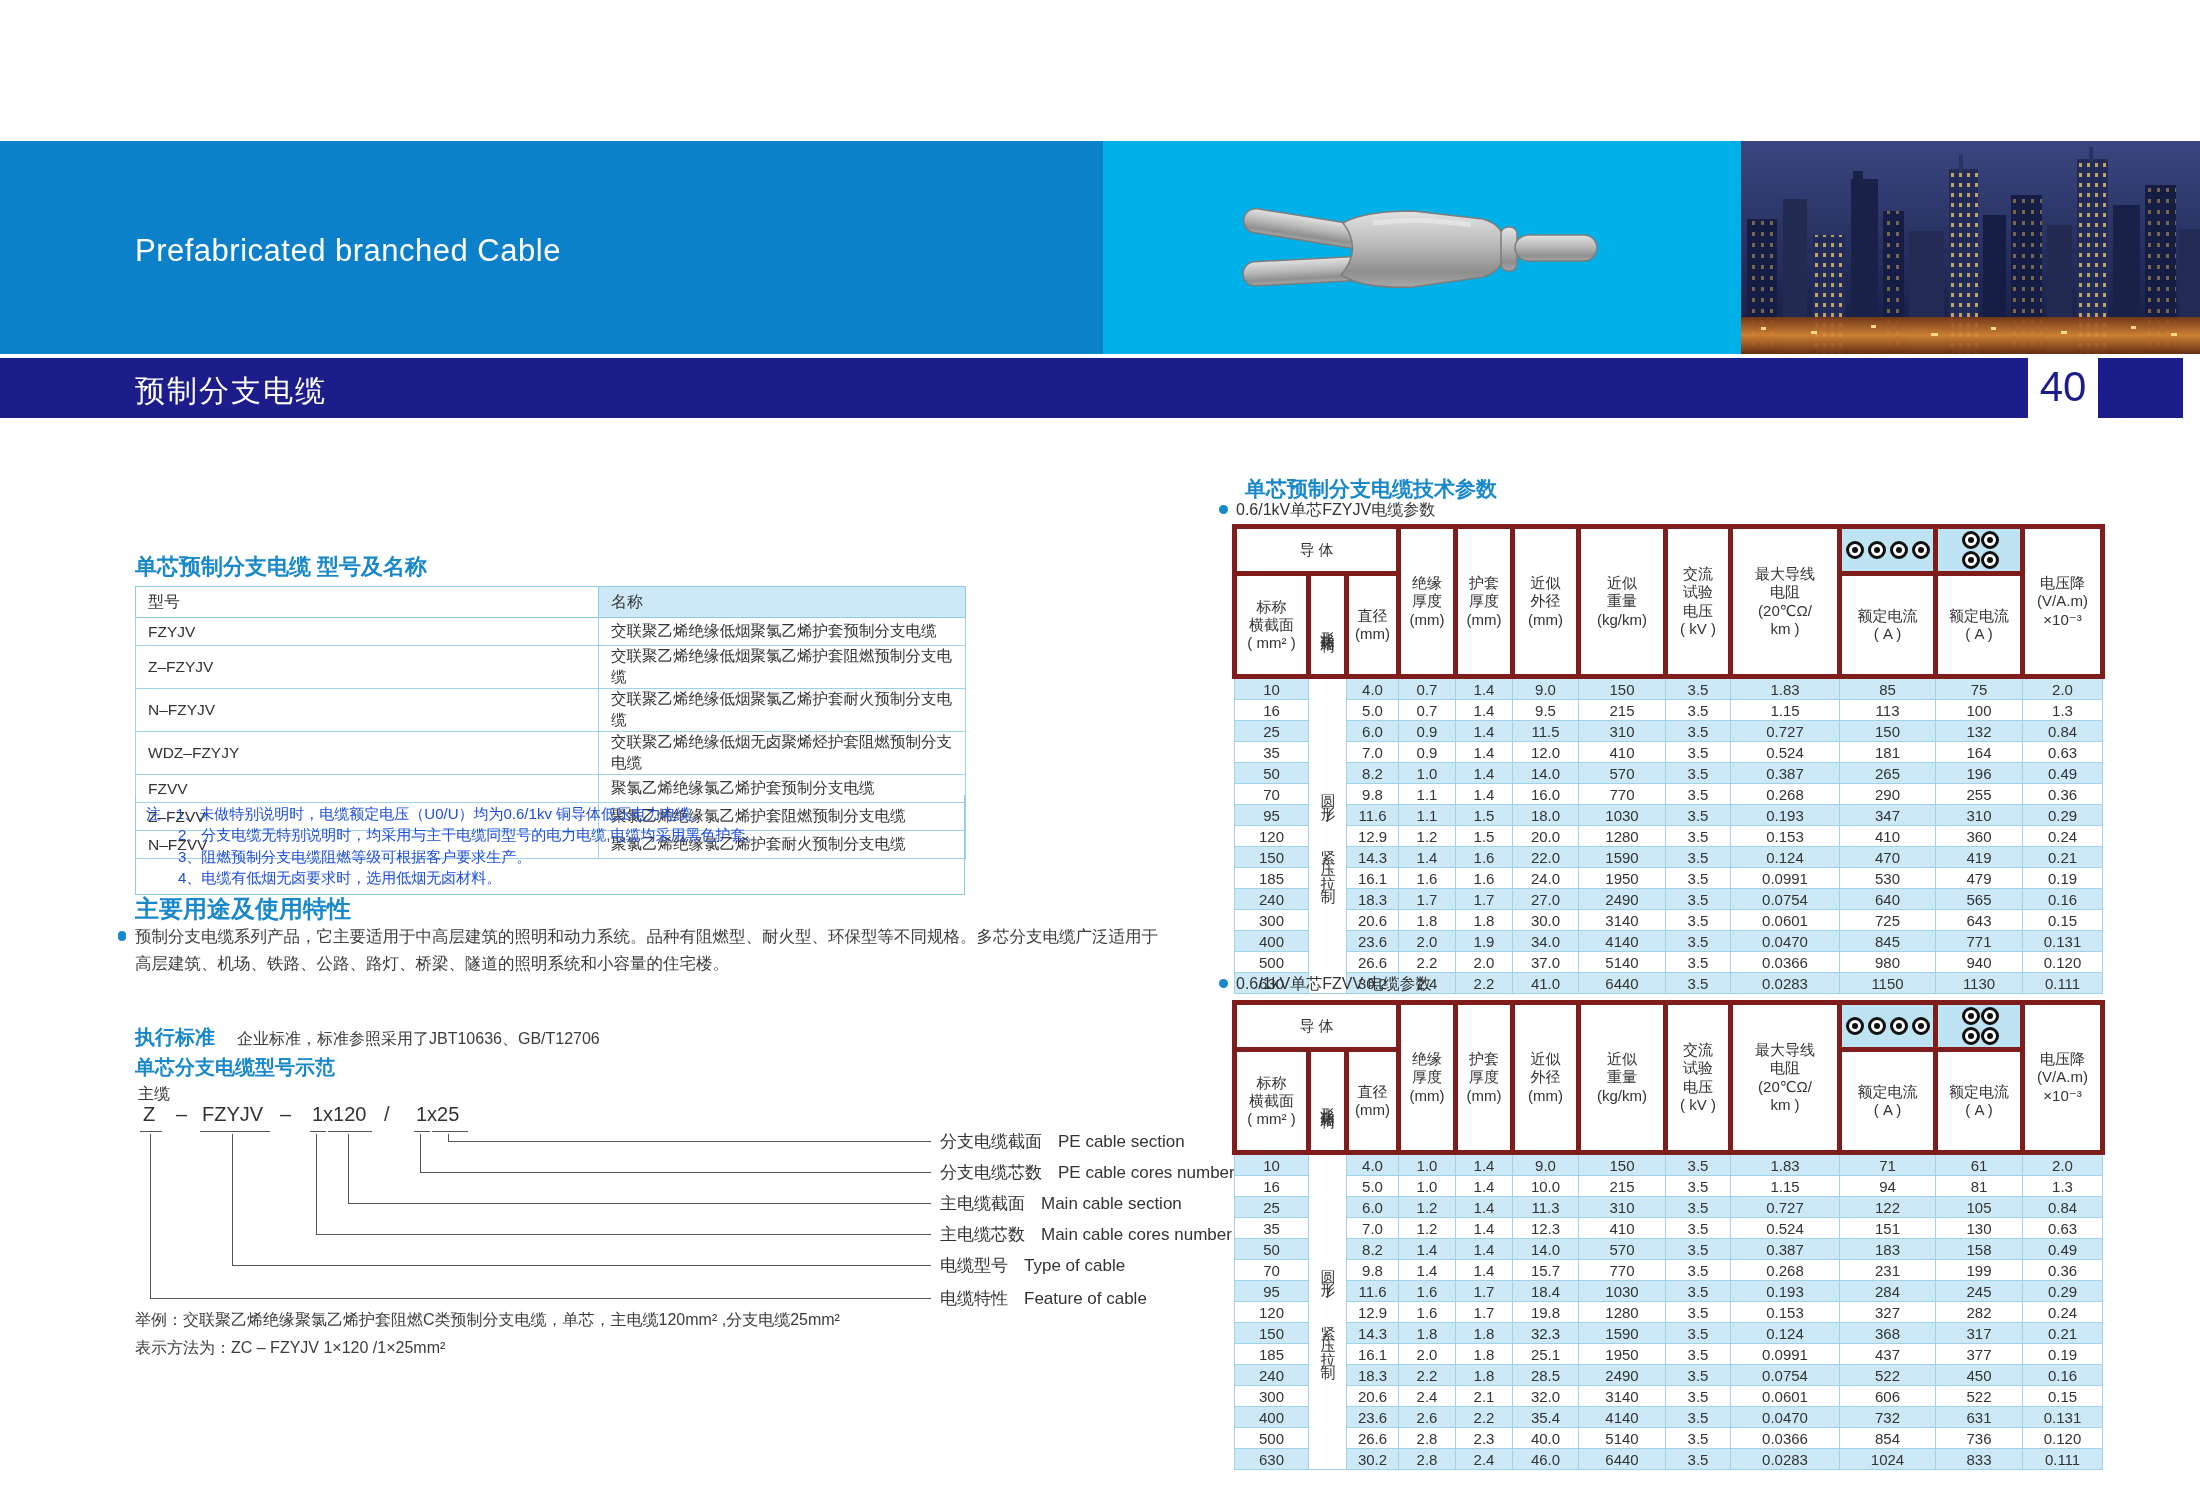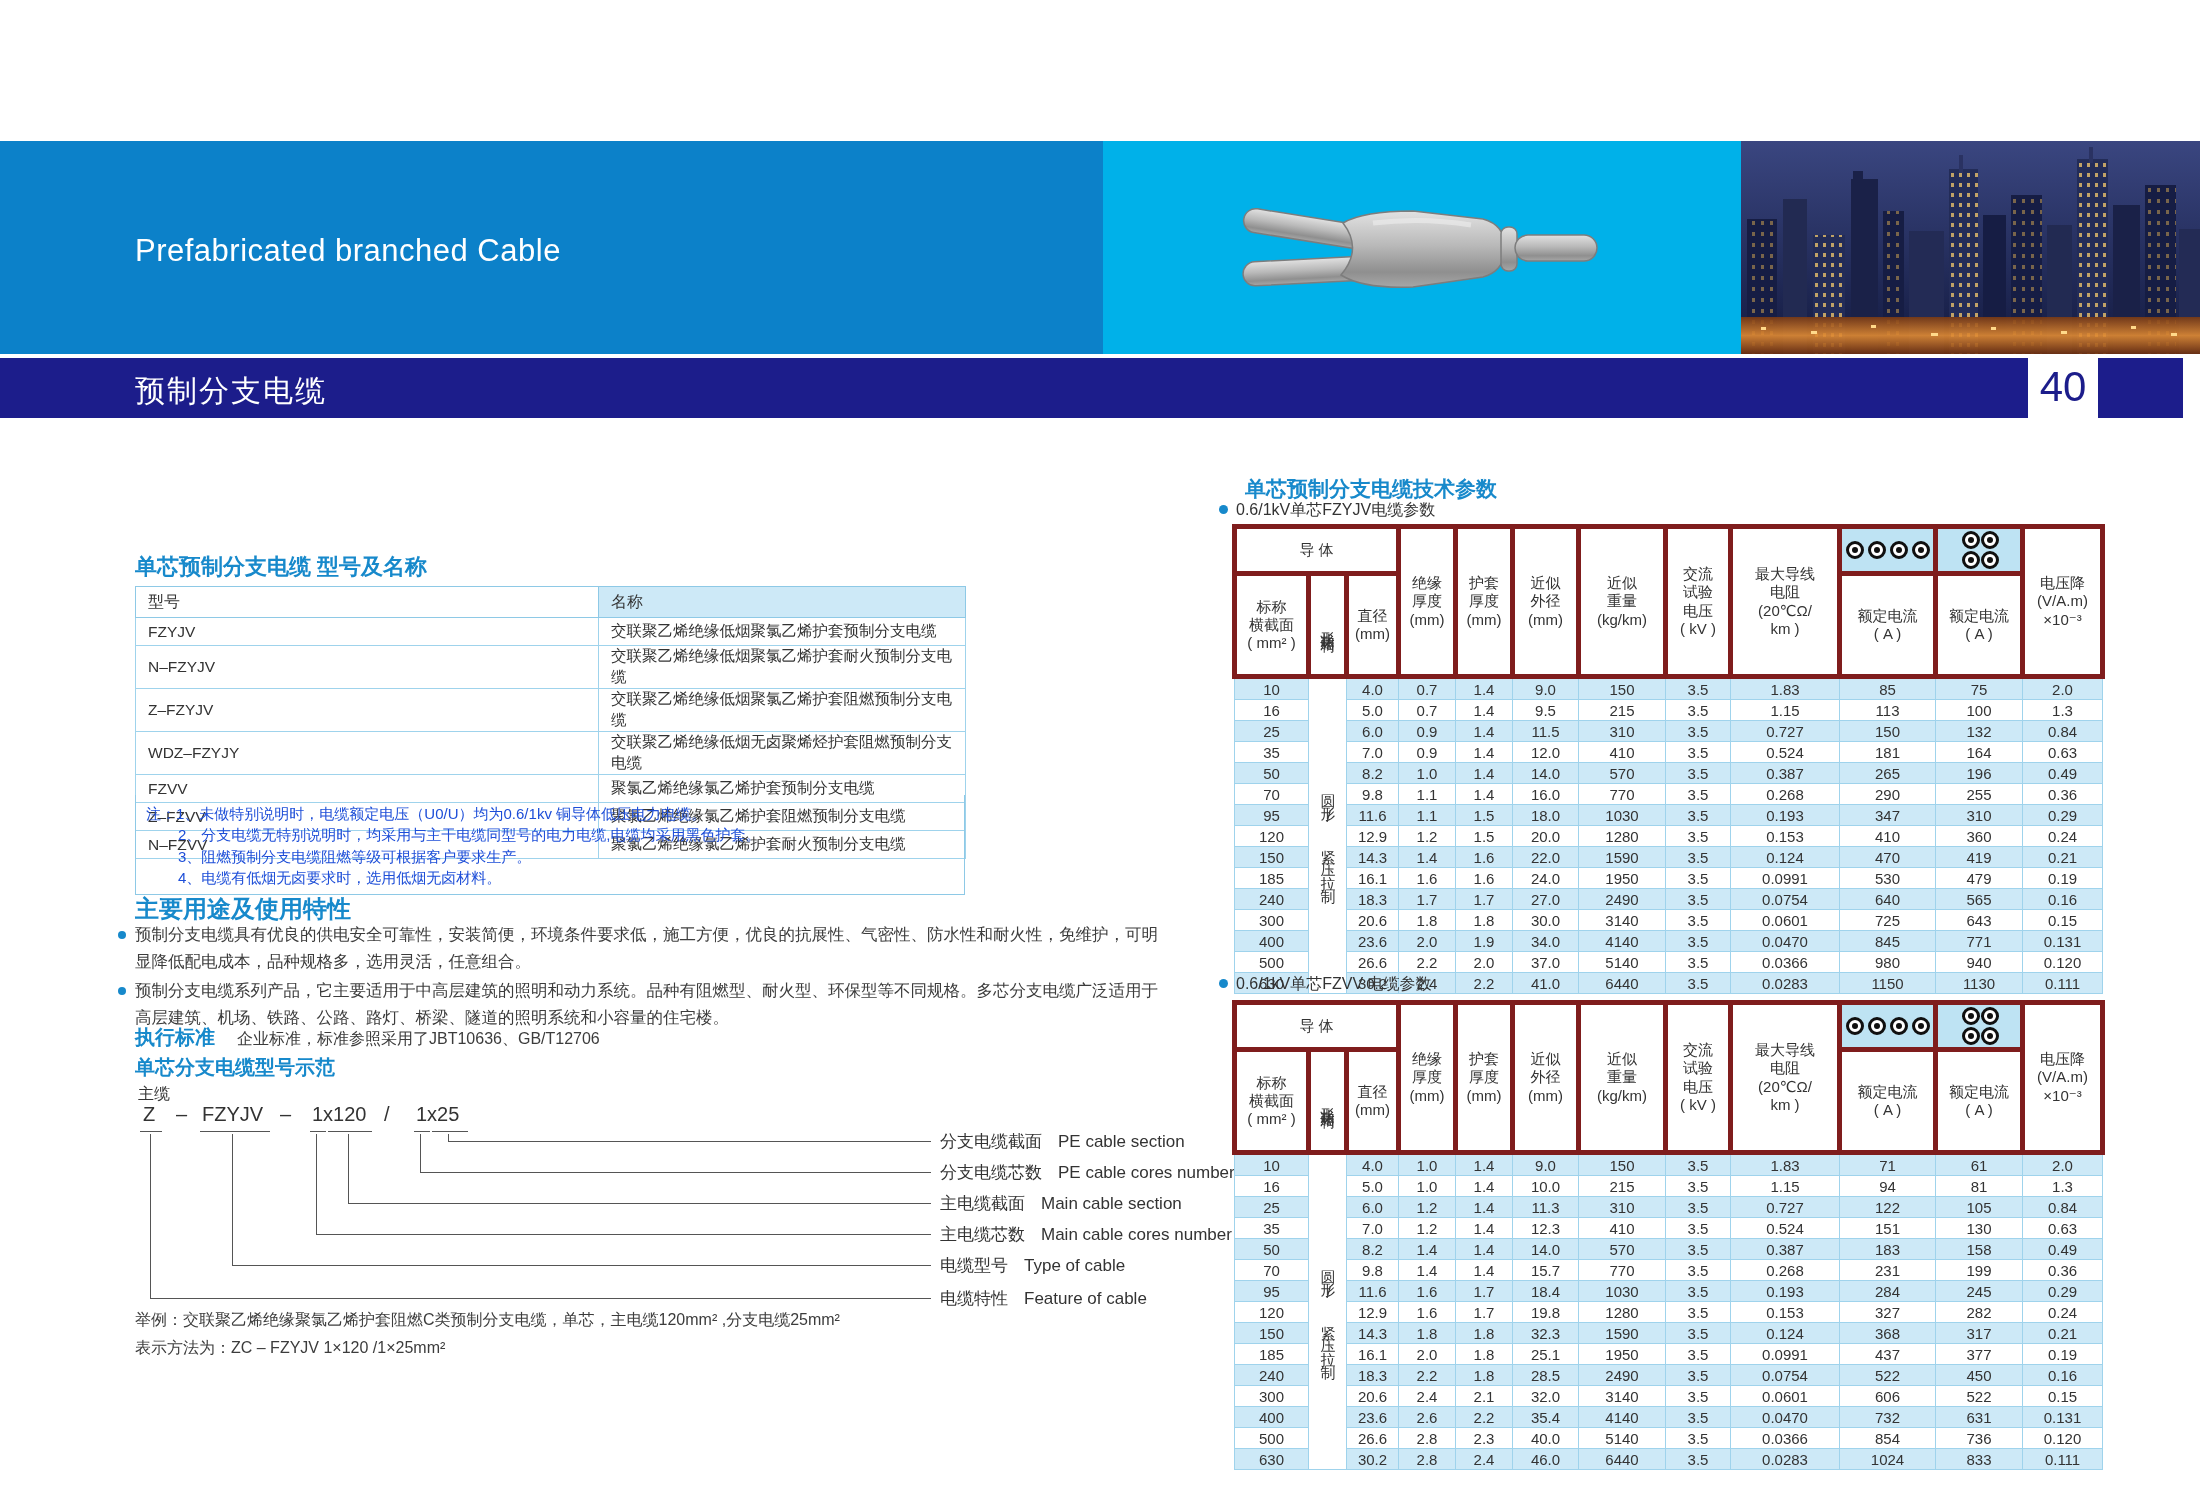--- a/index.html
+++ b/index.html
@@ -194,26 +194,26 @@
         <th>型号</th>
         <th class="shaded">名称</th>
       </tr>
     </thead>
     <tbody id="model-tbody">
         <tr>
           <td>FZYJV</td>
           <td>交联聚乙烯绝缘低烟聚氯乙烯护套预制分支电缆</td>
         </tr>
         <tr>
+          <td>Z–FZYJV</td>
+          <td>交联聚乙烯绝缘低烟聚氯乙烯护套阻燃预制分支电缆</td>
+        </tr>
+        <tr>
           <td>N–FZYJV</td>
           <td>交联聚乙烯绝缘低烟聚氯乙烯护套耐火预制分支电缆</td>
-        </tr>
-        <tr>
-          <td>Z–FZYJV</td>
-          <td>交联聚乙烯绝缘低烟聚氯乙烯护套阻燃预制分支电缆</td>
         </tr>
         <tr>
           <td>WDZ–FZYJY</td>
           <td>交联聚乙烯绝缘低烟无卤聚烯烃护套阻燃预制分支电缆</td>
         </tr>
         <tr>
           <td>FZVV</td>
           <td>聚氯乙烯绝缘氯乙烯护套预制分支电缆</td>
         </tr>
         <tr>
@@ -229,21 +229,21 @@
 
   <div class="notes-box" id="notes-box">
       <div class="note-line">注：1、未做特别说明时，电缆额定电压（U0/U）均为0.6/1kv 铜导体低压电力电缆。</div>
       <div class="note-line indent">2、分支电缆无特别说明时，均采用与主干电缆同型号的电力电缆,电缆均采用黑色护套。</div>
       <div class="note-line indent">3、阻燃预制分支电缆阻燃等级可根据客户要求生产。</div>
       <div class="note-line indent">4、电缆有低烟无卤要求时，选用低烟无卤材料。</div>
     </div>
 
   <div class="h-blue usage-title">主要用途及使用特性</div>
   <div class="usage-list" id="usage-list">
-      <div class="bullet-item"><span class="dot"></span><span class="txt">预制分支电缆具有优良的供电安全可靠性，安装简便，环境条件要求低，施工方便，优良的抗展性、气密性、防水性和耐火性，免维护，可明显降低配电成本，品种规格多，选用灵活，任意组合。</span></div>
+      <div class="bullet-item"><span class="dot"></span></div>
       <div class="bullet-item"><span class="dot"></span><span class="txt">预制分支电缆系列产品，它主要适用于中高层建筑的照明和动力系统。品种有阻燃型、耐火型、环保型等不同规格。多芯分支电缆广泛适用于高层建筑、机场、铁路、公路、路灯、桥梁、隧道的照明系统和小容量的住宅楼。</span></div>
     </div>
 
   <div class="std-row">
     <span class="std-title">执行标准</span><span class="std-text">企业标准，标准参照采用了JBT10636、GB/T12706</span>
   </div>
 
   <div class="h-blue demo-title">单芯分支电缆型号示范</div>
   <div class="demo-sub">主缆</div>
 

